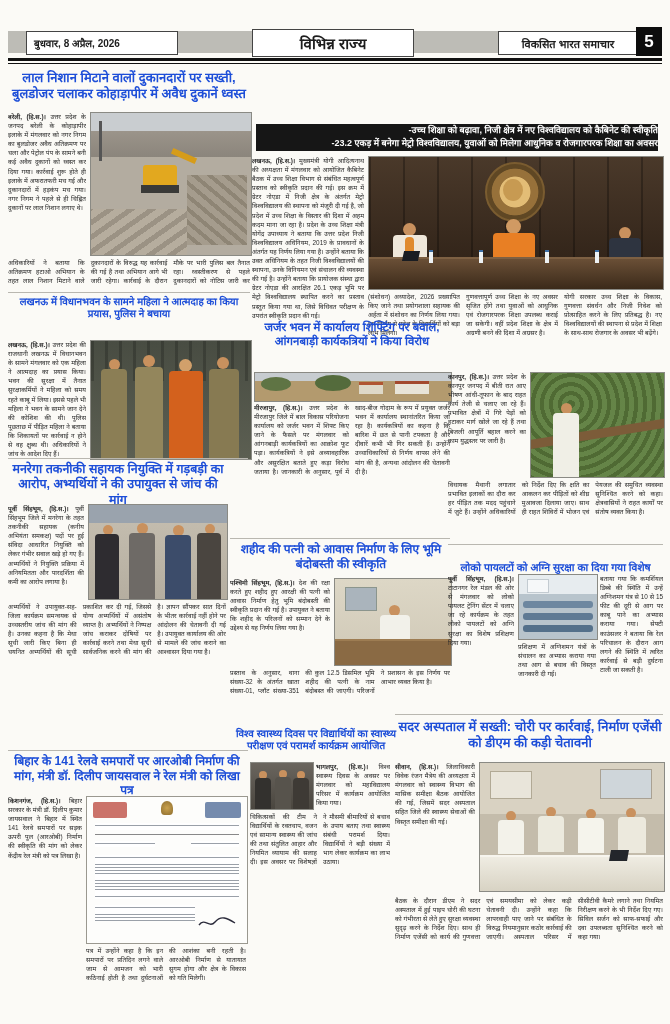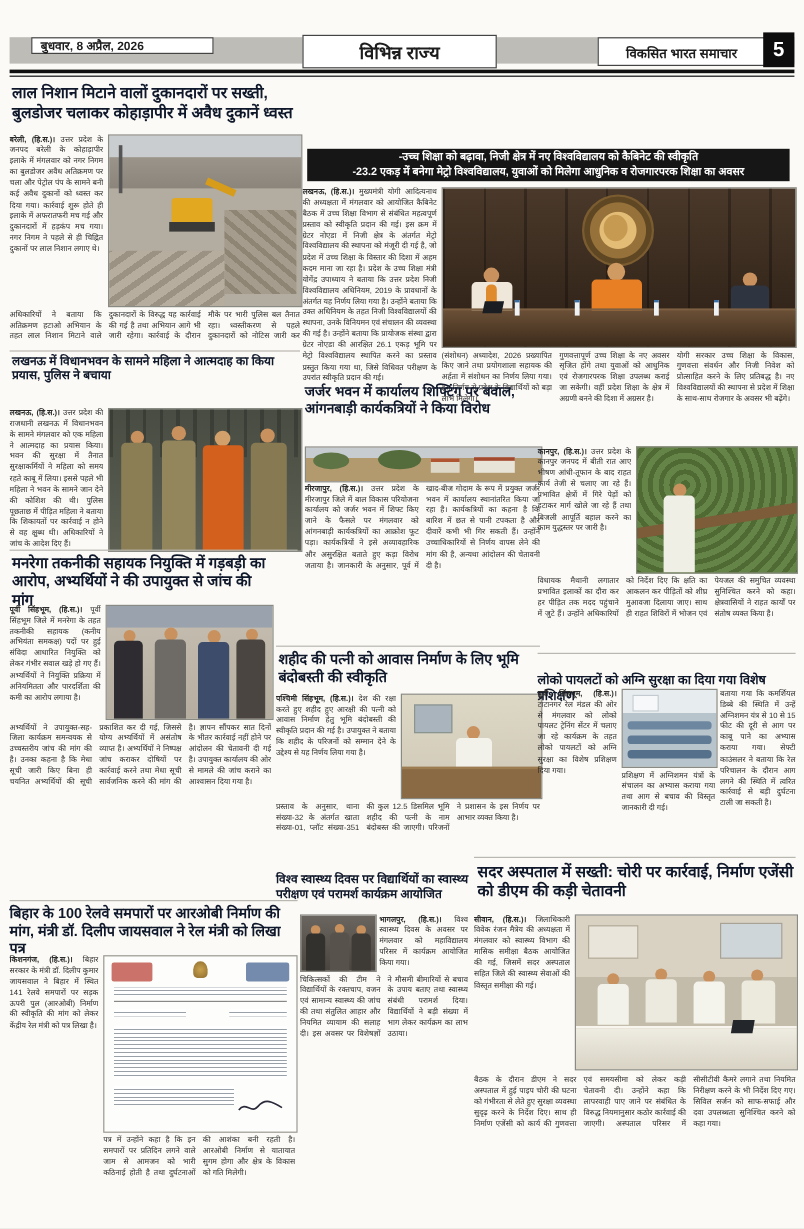--- a/index.html
+++ b/index.html
@@ -1,53 +1,53 @@
 <!DOCTYPE html>
 <html><head>
 <meta charset="utf-8">
 <style>
   html,body{margin:0;padding:0;background:#d9d8d4;}
   .page{position:relative;width:670px;height:1024px;background:#fbfaf6;margin:0 auto;
         font-family:"Liberation Sans","DejaVu Sans",sans-serif;color:#1d1d1d;overflow:hidden;}
   .abs{position:absolute;}
   .box{position:absolute;background:#fff;border:1px solid #444;display:flex;align-items:center;justify-content:center;}
-  .hl{position:absolute;font-weight:700;color:#0f172a;line-height:1.22;}
+  .hl{position:absolute;font-weight:700;color:#1d4ed8;text-align:center;line-height:1.22;}
   .txt{position:absolute;font-size:6.4px;line-height:1.42;text-align:justify;color:#2b2b2b;overflow:hidden;}
   .txt b{font-weight:700;}
   .cols2{column-count:2;column-gap:6px;}
   .cols3{column-count:3;column-gap:6px;}
   .ph{position:absolute;overflow:hidden;border:1px solid #8a8a84;background:#cfcdc6;}
   .fig{position:absolute;border-radius:4px 4px 0 0;}
   .head{position:absolute;border-radius:50%;background:#c9915e;}
   .gline{position:absolute;background:repeating-linear-gradient(#ffffff 0 2.4px,#9aa0a8 2.4px 3.2px);}
   .rule{position:absolute;background:#111;}
   .sep{position:absolute;background:#b9b7b0;height:1px;}
 </style>
 </head>
 <body>
 
 <div class="page">
 
   <div class="abs" style="left:8px;top:31px;width:654px;height:22px;background:#bdbcb6;"></div>
-  <div class="box" style="left:26px;top:31px;width:152px;height:14px;justify-content:flex-start;padding-left:7px;box-sizing:border-box;">
+  <div class="box" style="left:26px;top:31px;width:152px;height:24px;justify-content:flex-start;padding-left:7px;box-sizing:border-box;">
     <span style="font-size:10px;font-weight:700;">बुधवार, 8 अप्रैल, 2026</span>
   </div>
   <div class="box" style="left:498px;top:31px;width:138px;height:22px;">
     <span style="font-size:11px;font-weight:700;">विकसित भारत समाचार</span>
   </div>
   <div class="box" style="left:252px;top:29px;width:160px;height:26px;">
     <span style="font-size:15px;font-weight:700;">विभिन्न राज्य</span>
   </div>
   <div class="abs" style="left:636px;top:27px;width:26px;height:29px;background:#0d0d0d;color:#fff;display:flex;align-items:center;justify-content:center;">
     <span style="font-size:17px;font-weight:700;">5</span>
   </div>
   <div class="rule" style="left:8px;top:58px;width:654px;height:3px;"></div>
   <div class="rule" style="left:8px;top:63px;width:654px;height:1px;"></div>
 
-  <div class="abs" style="left:256px;top:124px;width:402px;height:27px;background:#161616;color:#fff;text-align:center;">
+  <div class="abs" style="left:256px;top:124px;width:402px;height:27px;background:#161616;color:#fff;text-align:right;">
     <div style="font-size:9px;font-weight:700;line-height:13px;">-उच्च शिक्षा को बढ़ावा, निजी क्षेत्र में नए विश्वविद्यालय को कैबिनेट की स्वीकृति</div>
     <div style="font-size:9px;font-weight:700;line-height:13px;">-23.2 एकड़ में बनेगा मेट्रो विश्वविद्यालय, युवाओं को मिलेगा आधुनिक व रोजगारपरक शिक्षा का अवसर</div>
   </div>
   <div class="txt" style="left:252px;top:156px;width:112px;height:180px;">
     <b>लखनऊ, (हि.स.)।</b>
     <span>मुख्यमंत्री योगी आदित्यनाथ की अध्यक्षता में मंगलवार को आयोजित कैबिनेट बैठक में उच्च शिक्षा विभाग से संबंधित महत्वपूर्ण प्रस्ताव को स्वीकृति प्रदान की गई। इस क्रम में ग्रेटर नोएडा में निजी क्षेत्र के अंतर्गत मेट्रो विश्वविद्यालय की स्थापना को मंजूरी दी गई है, जो प्रदेश में उच्च शिक्षा के विस्तार की दिशा में अहम कदम माना जा रहा है। प्रदेश के उच्च शिक्षा मंत्री योगेंद्र उपाध्याय ने बताया कि उत्तर प्रदेश निजी विश्वविद्यालय अधिनियम, 2019 के प्रावधानों के अंतर्गत यह निर्णय लिया गया है। उन्होंने बताया कि उक्त अधिनियम के तहत निजी विश्वविद्यालयों की स्थापना, उनके विनियमन एवं संचालन की व्यवस्था की गई है। उन्होंने बताया कि प्रायोजक संस्था द्वारा ग्रेटर नोएडा की आरक्षित 26.1 एकड़ भूमि पर मेट्रो विश्वविद्यालय स्थापित करने का प्रस्ताव प्रस्तुत किया गया था, जिसे विधिवत परीक्षण के उपरांत स्वीकृति प्रदान की गई।</span>
   </div>
 
   <div class="ph" style="left:368px;top:156px;width:294px;height:132px;background:linear-gradient(#4a392a,#2c1f15);">
     <div class="abs" style="inset:0;background:repeating-linear-gradient(90deg,rgba(0,0,0,.28) 0 2px,transparent 2px 34px);"></div>
@@ -187,21 +187,21 @@
     <div class="abs" style="left:8px;top:4px;width:20px;height:12px;background:#f6f8f9;border:1px solid #c3cbd1;"></div>
   </div>
   <div class="txt" style="left:518px;top:642px;width:78px;height:108px;">
     <span>प्रशिक्षण में अग्निशमन यंत्रों के संचालन का अभ्यास कराया गया तथा आग से बचाव की विस्तृत जानकारी दी गई।</span>
   </div>
   <div class="txt" style="left:600px;top:574px;width:63px;height:176px;">
     <span>बताया गया कि कमर्शियल डिब्बे की स्थिति में उन्हें अग्निशमन यंत्र से 10 से 15 फीट की दूरी से आग पर काबू पाने का अभ्यास कराया गया। सेफ्टी काउंसलर ने बताया कि रेल परिचालन के दौरान आग लगने की स्थिति में त्वरित कार्रवाई से बड़ी दुर्घटना टाली जा सकती है।</span>
   </div>
 
   <div class="sep" style="left:8px;top:750px;width:240px;"></div>
-  <div class="hl" style="left:8px;top:754px;width:238px;font-size:12px;">बिहार के 100 रेलवे समपारों पर आरओबी निर्माण की मांग, मंत्री डॉ. दिलीप जायसवाल ने रेल मंत्री को लिखा पत्र</div>
+  <div class="hl" style="left:8px;top:754px;width:238px;font-size:12px;">बिहार के 141 रेलवे समपारों पर आरओबी निर्माण की मांग, मंत्री डॉ. दिलीप जायसवाल ने रेल मंत्री को लिखा पत्र</div>
   <div class="txt" style="left:8px;top:796px;width:74px;height:216px;">
     <b>किशनगंज, (हि.स.)।</b> <span>बिहार सरकार के मंत्री डॉ. दिलीप कुमार जायसवाल ने बिहार में स्थित 141 रेलवे समपारों पर सड़क ऊपरी पुल (आरओबी) निर्माण की स्वीकृति की मांग को लेकर केंद्रीय रेल मंत्री को पत्र लिखा है।</span>
   </div>
   <div class="ph" style="left:86px;top:796px;width:160px;height:146px;background:#fdfdfb;border:1px solid #9a988f;">
     <div class="abs" style="left:6px;top:5px;width:34px;height:16px;background:#b9443a;opacity:.75;border-radius:2px;"></div>
     <div class="abs" style="left:74px;top:4px;width:12px;height:14px;background:radial-gradient(circle,#caa24e,#8d6d2e);border-radius:50% 50% 30% 30%;"></div>
     <div class="abs" style="left:118px;top:5px;width:36px;height:16px;background:#3a5a8c;opacity:.7;border-radius:2px;"></div>
     <div class="gline" style="left:8px;top:26px;width:144px;height:7px;"></div>
     <div class="abs" style="left:8px;top:37px;width:144px;height:1px;background:#888;"></div>
     <div class="gline" style="left:8px;top:44px;width:60px;height:6px;"></div>

